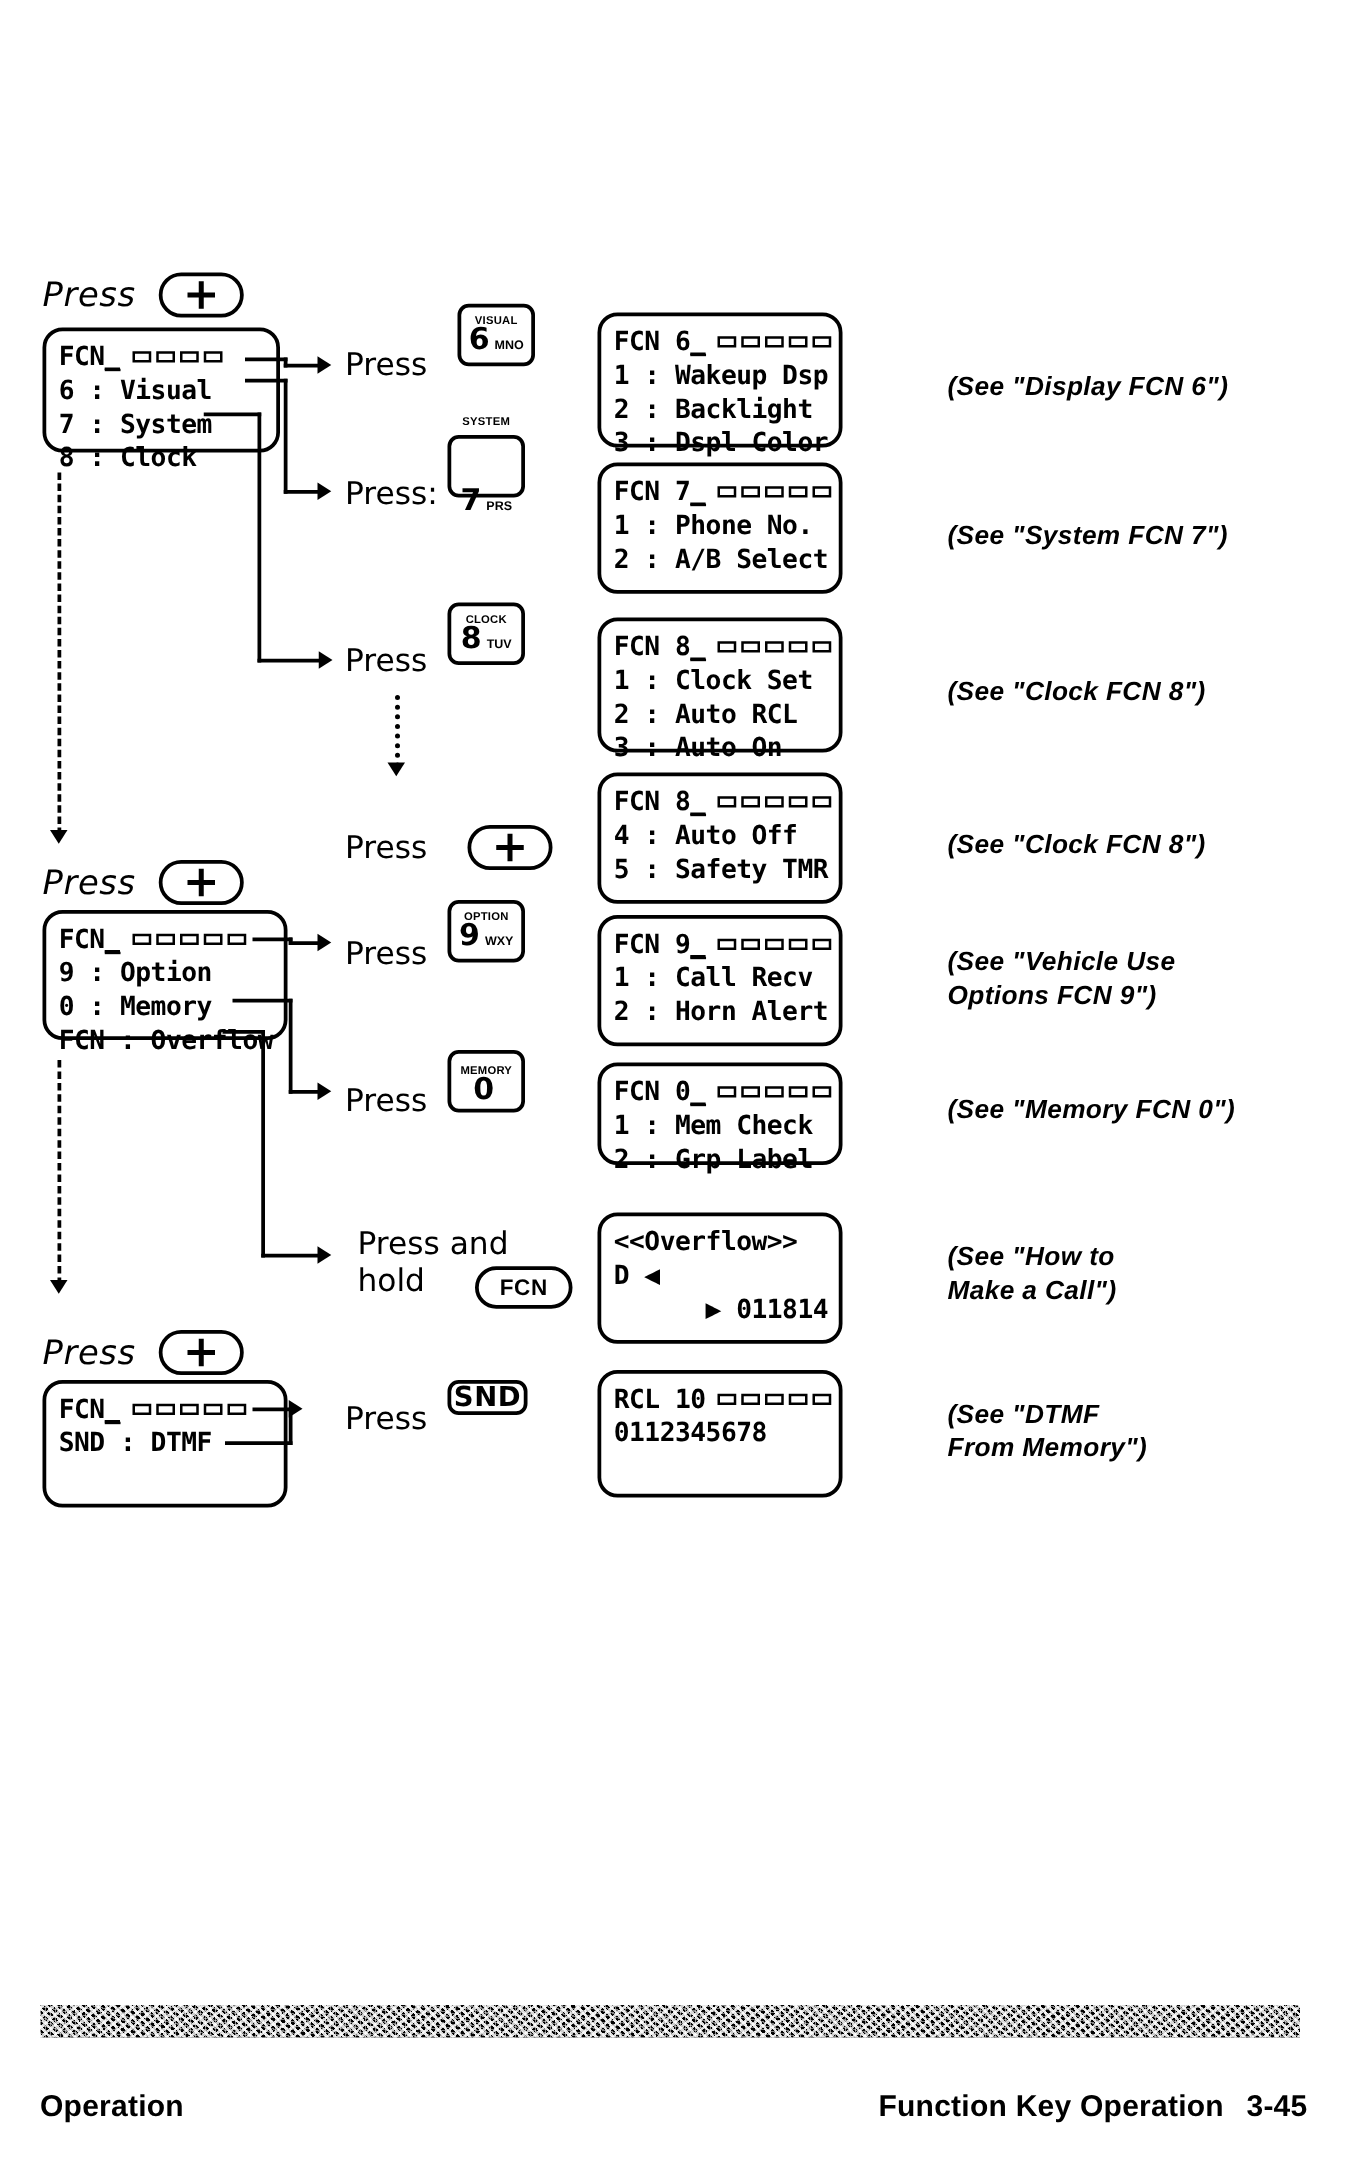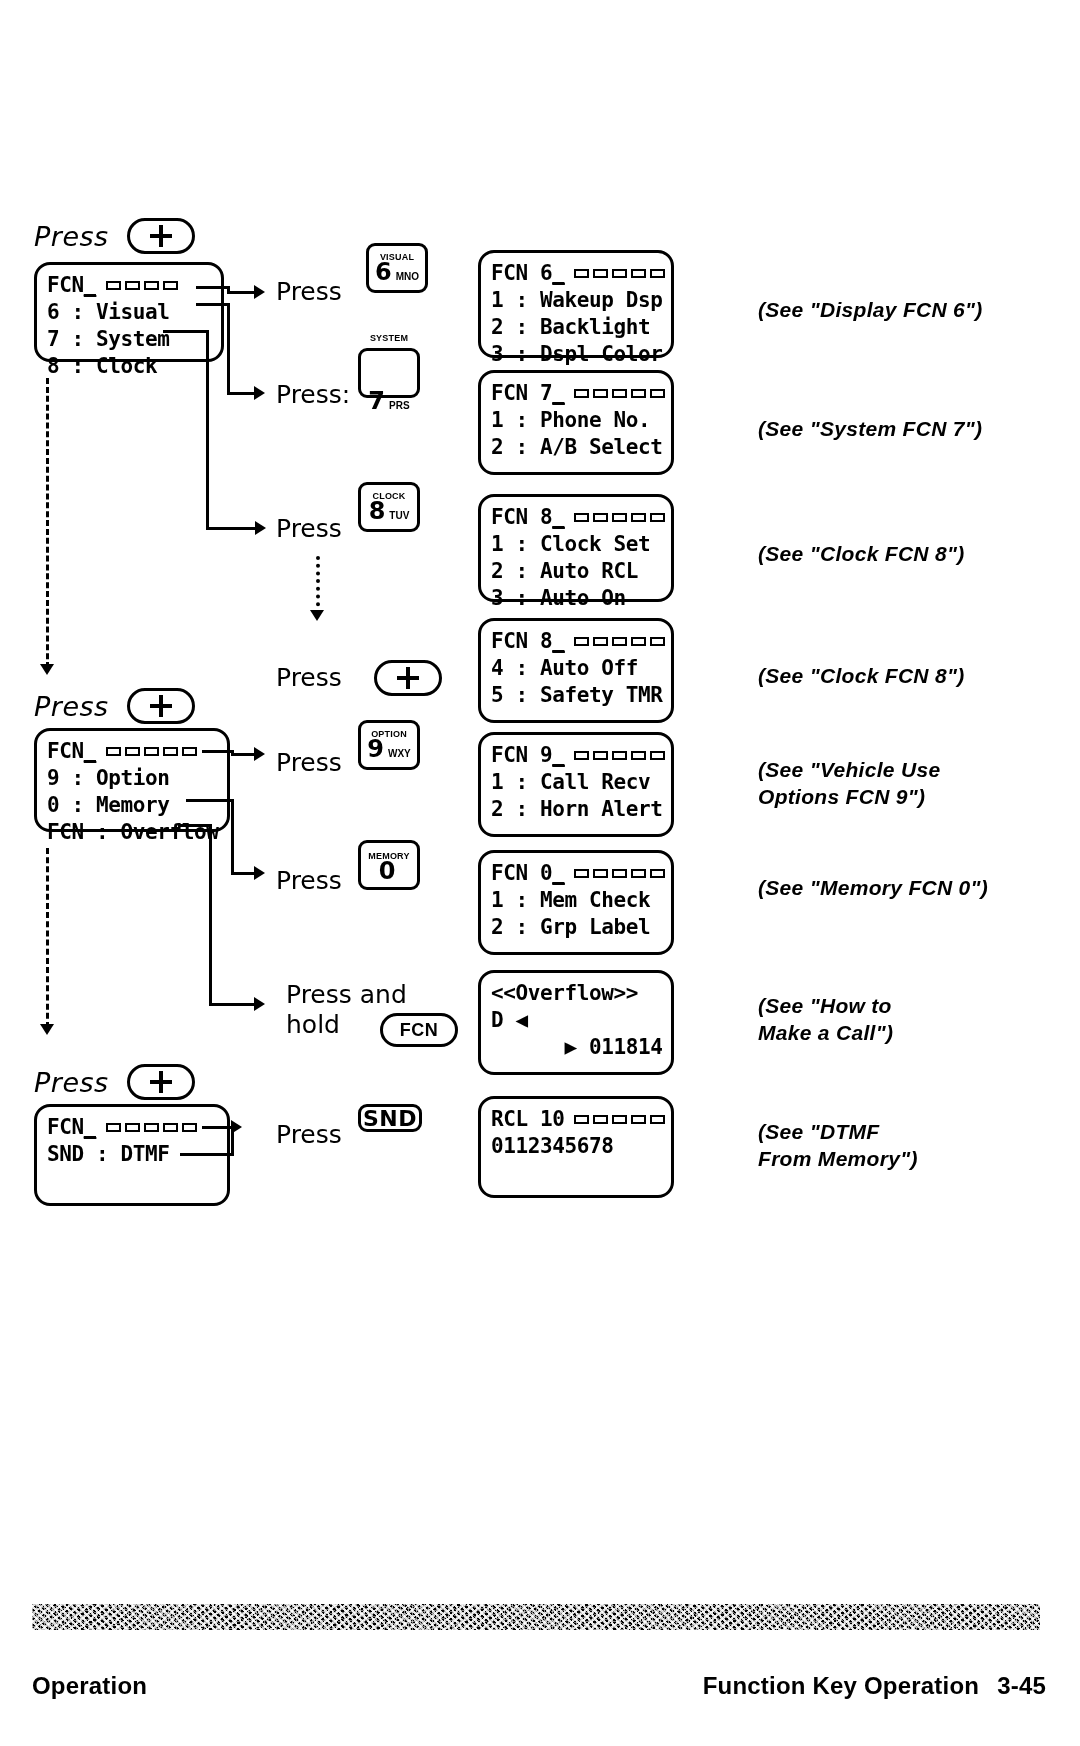--- a/index.html
+++ b/index.html
@@ -272,21 +272,21 @@
 Options FCN 9")</div>
 
 <div class="abs press-lbl" style="left:276px;top:866px;">Press</div>
 <div class="abs keycap" style="left:358px;top:840px;">
   <span class="fn">MEMORY</span>
   <span class="main">
     <span class="dig">0</span>
     <span class="abc"></span>
   </span>
 </div>
-<div class="abs lcd" style="left:478px;top:850px;width:196px;height:105px;">
+<div class="abs lcd" style="left:478px;top:850px;width:196px;height:82px;">
   <div class="row rowtop">
     <span>FCN 0</span><span class="und">_</span>
     <span class="bars"><i></i><i></i><i></i><i></i><i></i></span>
   </div>
   <div class="row">1 : Mem Check</div>
   <div class="row">2 : Grp Label</div>
 </div>
 <div class="abs note" style="left:758px;top:874px;">(See "Memory FCN 0")</div>
 
 <div class="abs" style="left:276px;top:980px;">

